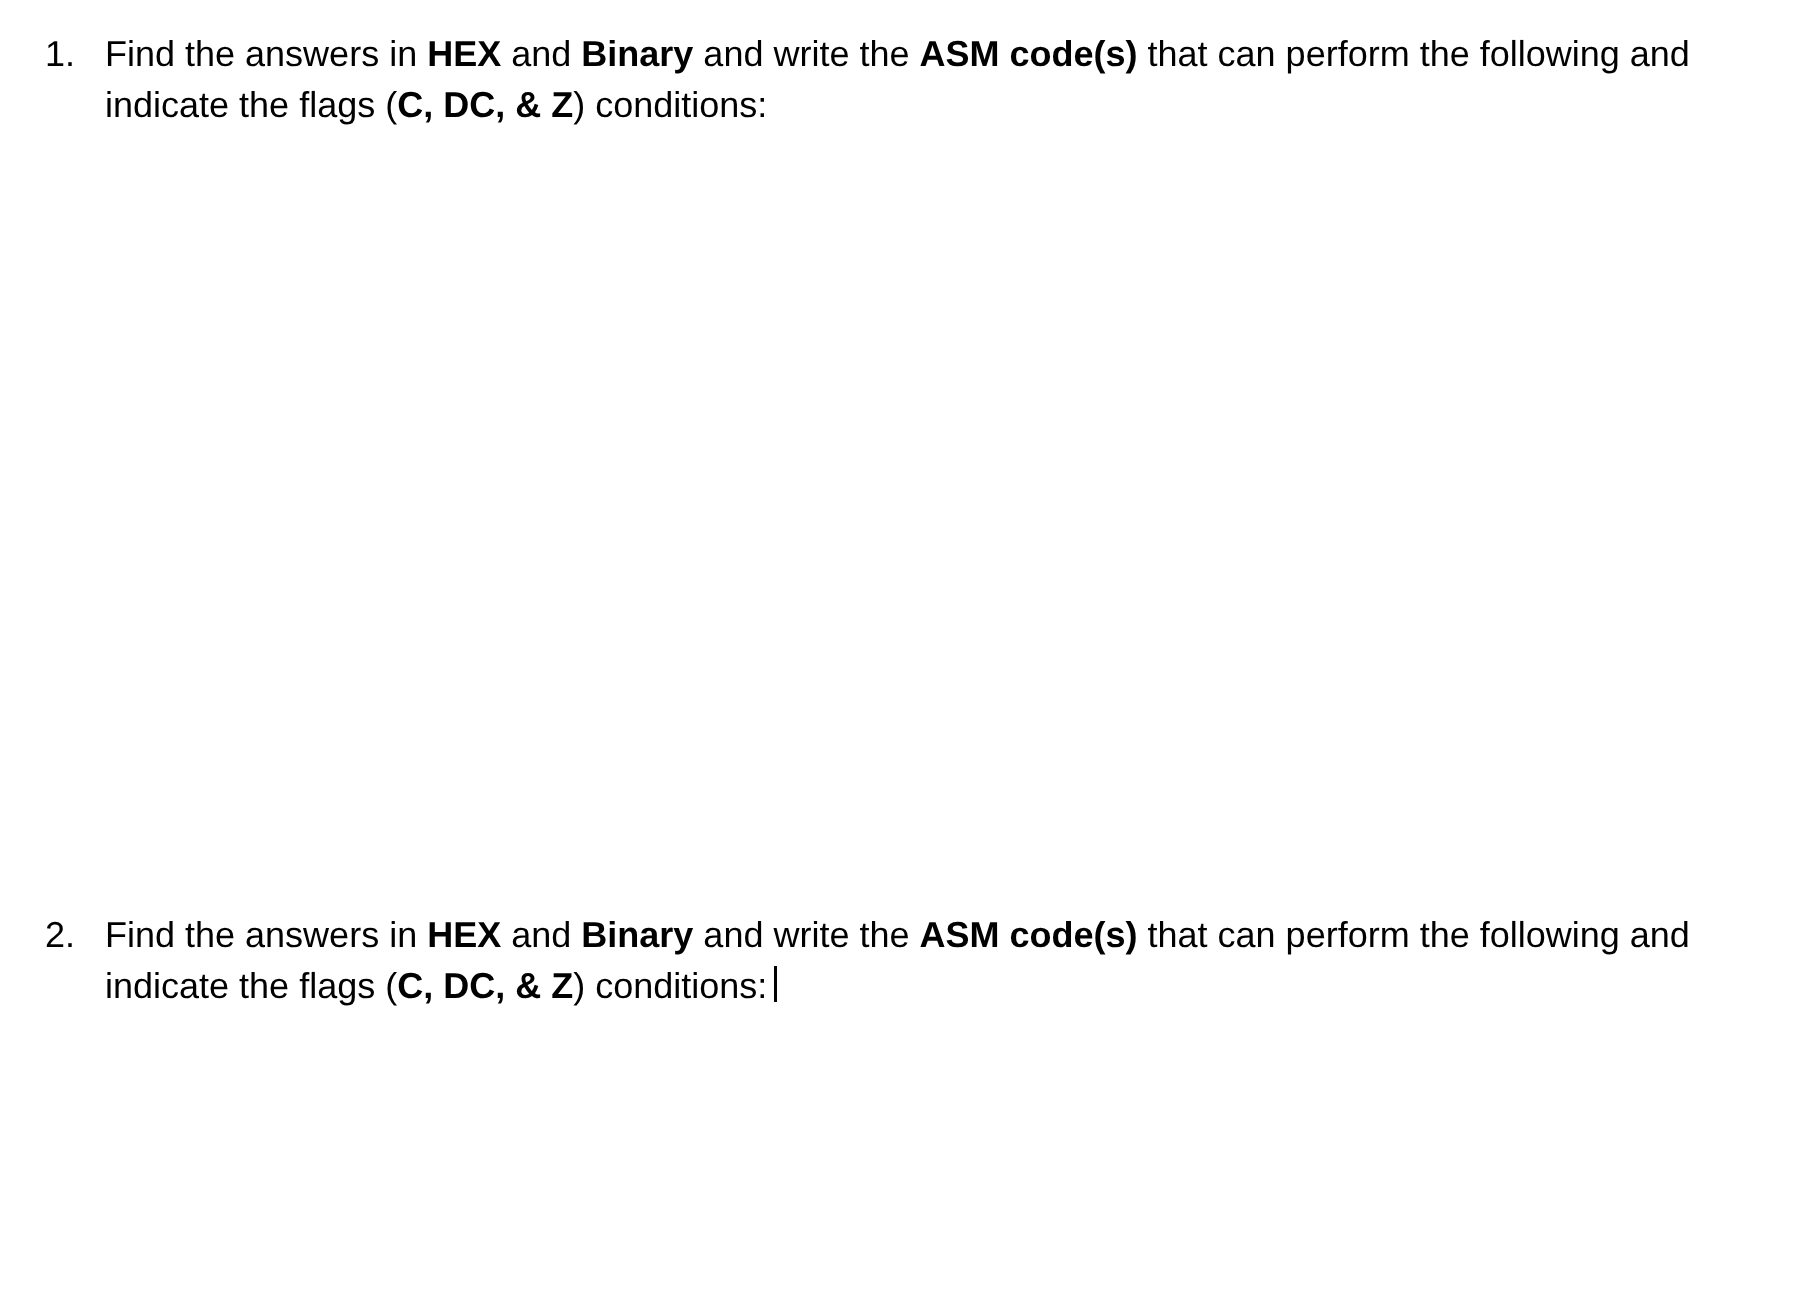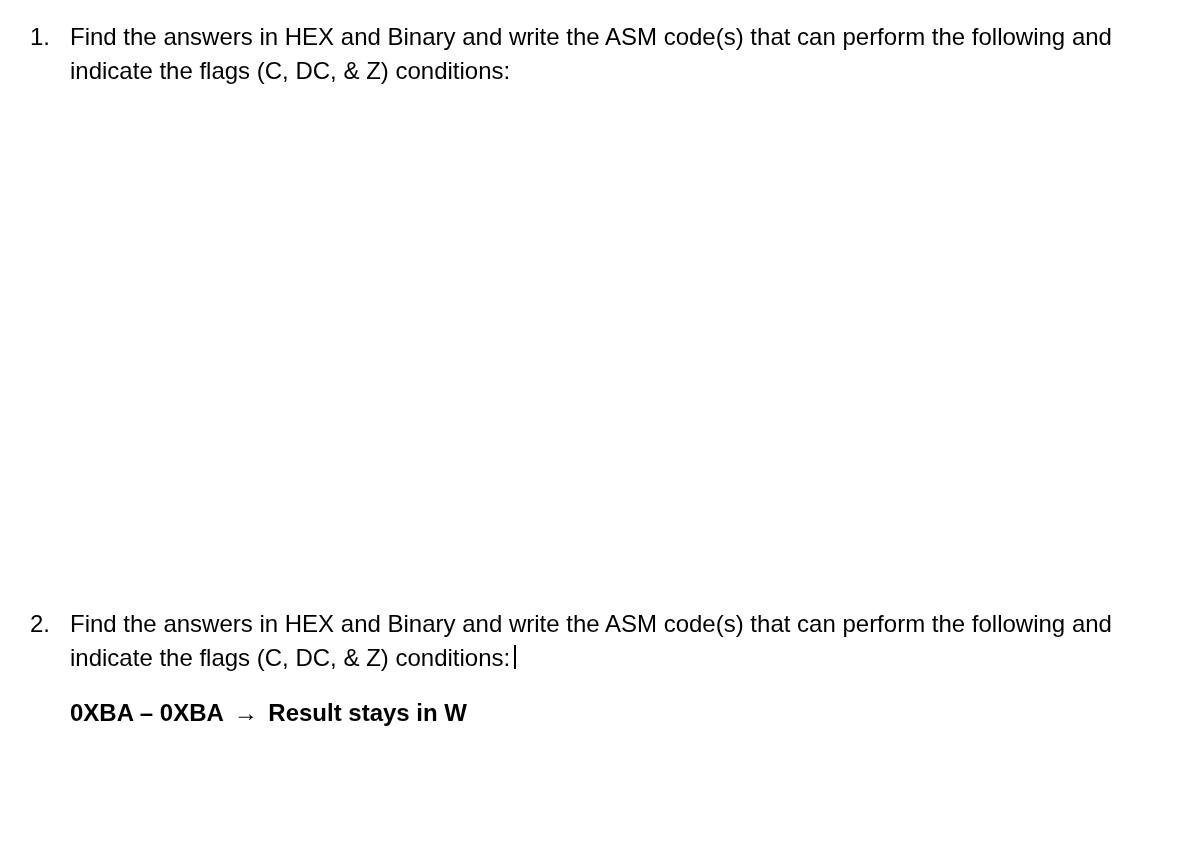--- a/index.html
+++ b/index.html
@@ -34,21 +34,21 @@
     }
     .q2 {
       margin-top: 520px;
     }
     .sub-line-2 {
       margin-top: 22px;
       margin-left: 40px;
       font-weight: bold;
     }
     .bold {
-      font-weight: normal;
+      font-weight: bold;
     }
     .arrow {
       font-weight: bold;
       margin: 0 4px;
     }
     .cursor-bar {
       display: inline-block;
       width: 2px;
       height: 24px;
       background: #000;
@@ -70,18 +70,13 @@
   </div>
 </div>
 
 <div class="question q2">
   <div class="question-row">
     <div class="number">2.</div>
     <div class="q-text">
       <span>Find the answers in </span><span class="bold">HEX</span><span> and </span><span class="bold">Binary</span><span> and write the </span><span class="bold">ASM code(s)</span><span> that can perform the following and indicate the flags (</span><span class="bold">C, DC, &amp; Z</span><span>) conditions:</span><span class="cursor-bar"></span>
     </div>
   </div>
-  <div class="sub-line-2">
-    <span>0XBA – 0XBA</span>
-    <span class="arrow">→</span>
-    <span>Result stays in W</span>
-  </div>
 </div>
 
 </body></html>

